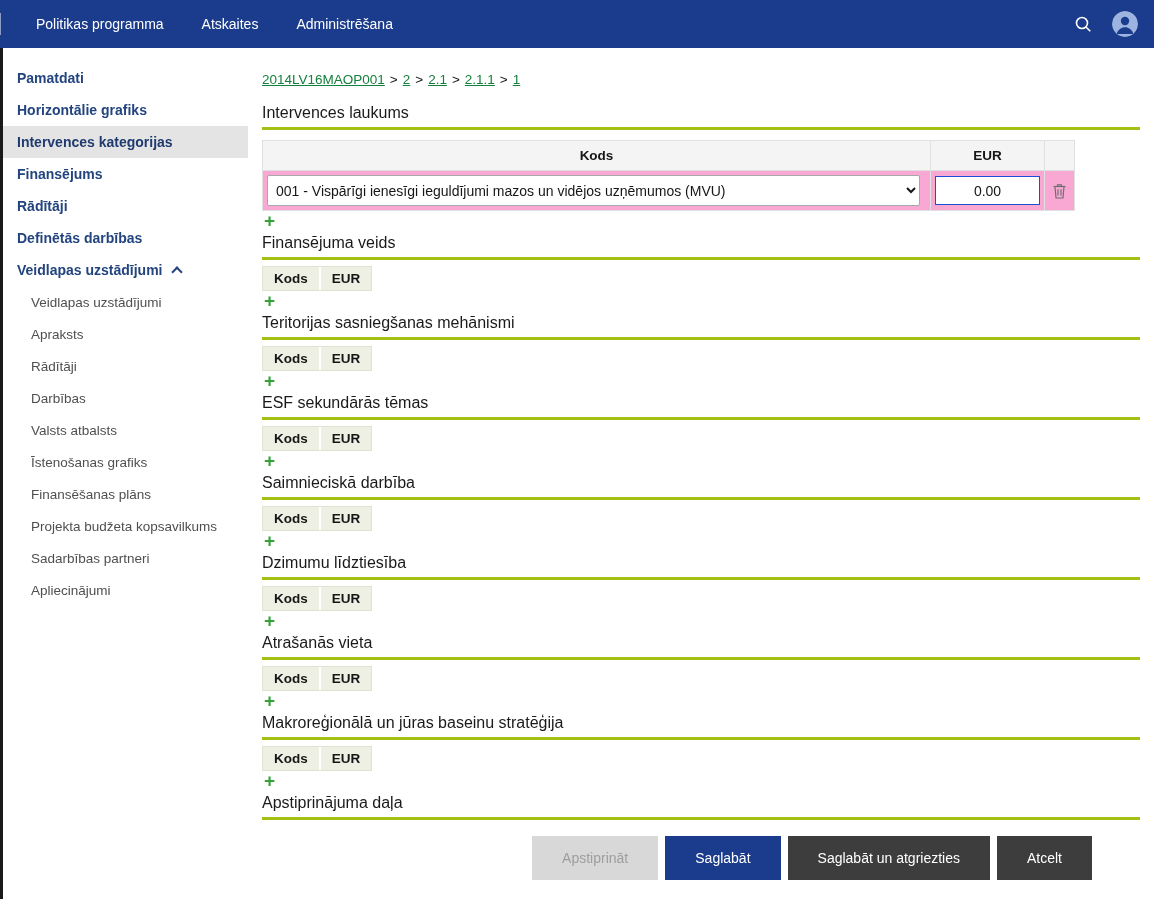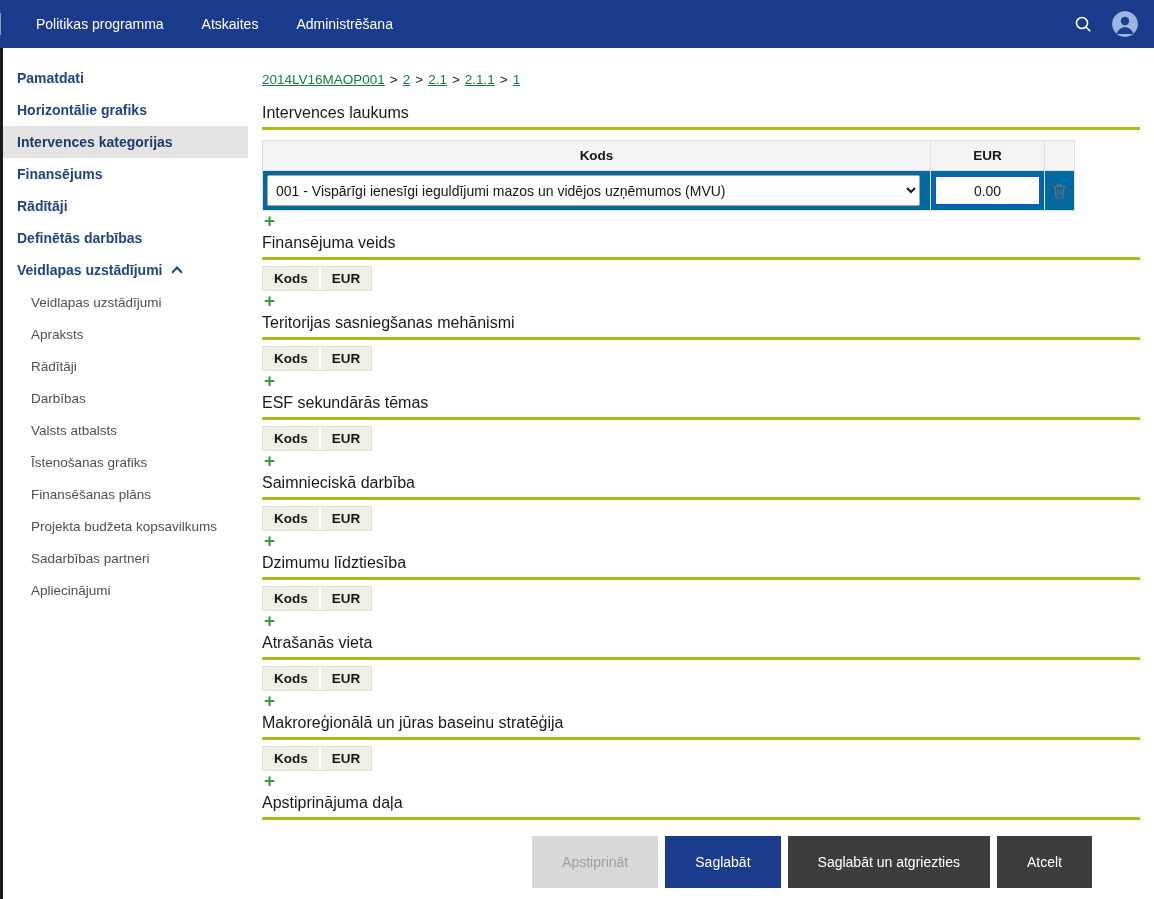--- a/index.html
+++ b/index.html
@@ -108,21 +108,21 @@
     table-layout: fixed;
   }
   .data-table th {
     background: #f4f4f4;
     font-size: 13.5px;
     font-weight: bold;
     text-align: center;
     padding: 7px 4px;
     border: 1px solid #e0e0e0;
   }
-  .data-table td { border: 1px solid #e0e0e0; padding: 4px; background: #0369a1; }
+  .data-table td { border: 1px solid #e0e0e0; padding: 4px; background: #f9a8d4; }
   .kods-select {
     width: calc(100% - 6px);
     height: 31px;
     font-size: 14px;
     font-family: inherit;
     color: #161616;
     border: 1px solid #a8a8a8;
     border-radius: 2px;
     background: #fff;
     padding: 0 4px;
@@ -165,21 +165,21 @@
   .mh-cell + .mh-cell { border-left: 2px solid #fff; }
 
   
   .footer {
     display: flex;
     justify-content: flex-end;
     gap: 7px;
     margin: 16px 48px 0 0;
   }
   .fbtn {
-    height: 52px;
+    height: 44px;
     border: none;
     font-size: 14px;
     font-family: inherit;
     padding: 4px 30px;
     cursor: pointer;
     white-space: nowrap;
   }
   .btn-disabled { background: #d8d8d8; color: #9e9e9e; cursor: default; }
   .btn-primary { background: #1b3c8c; color: #fff; }
   .btn-dark { background: #3d3d3d; color: #fff; }

